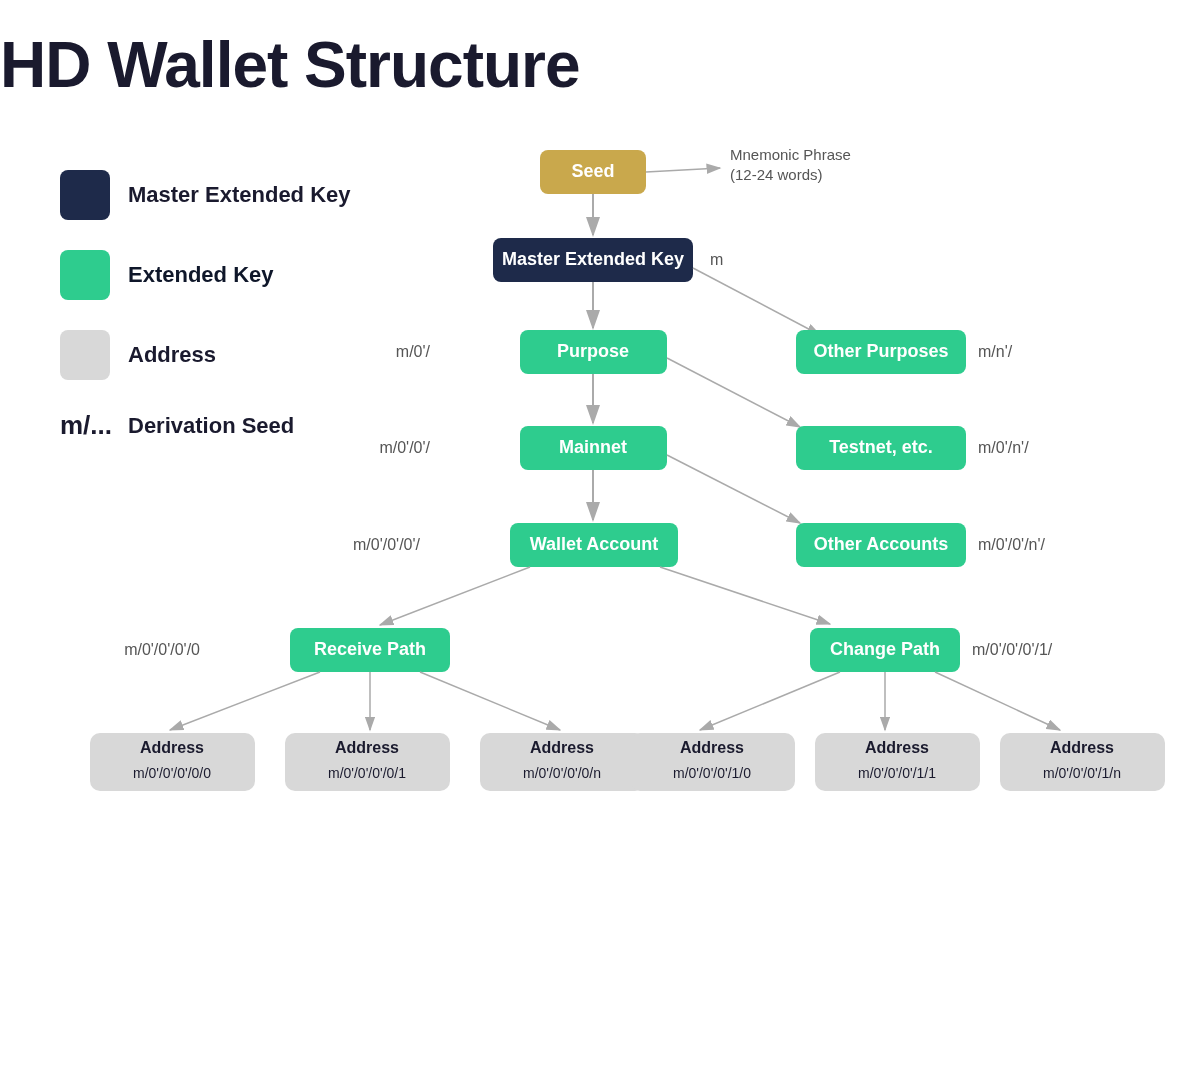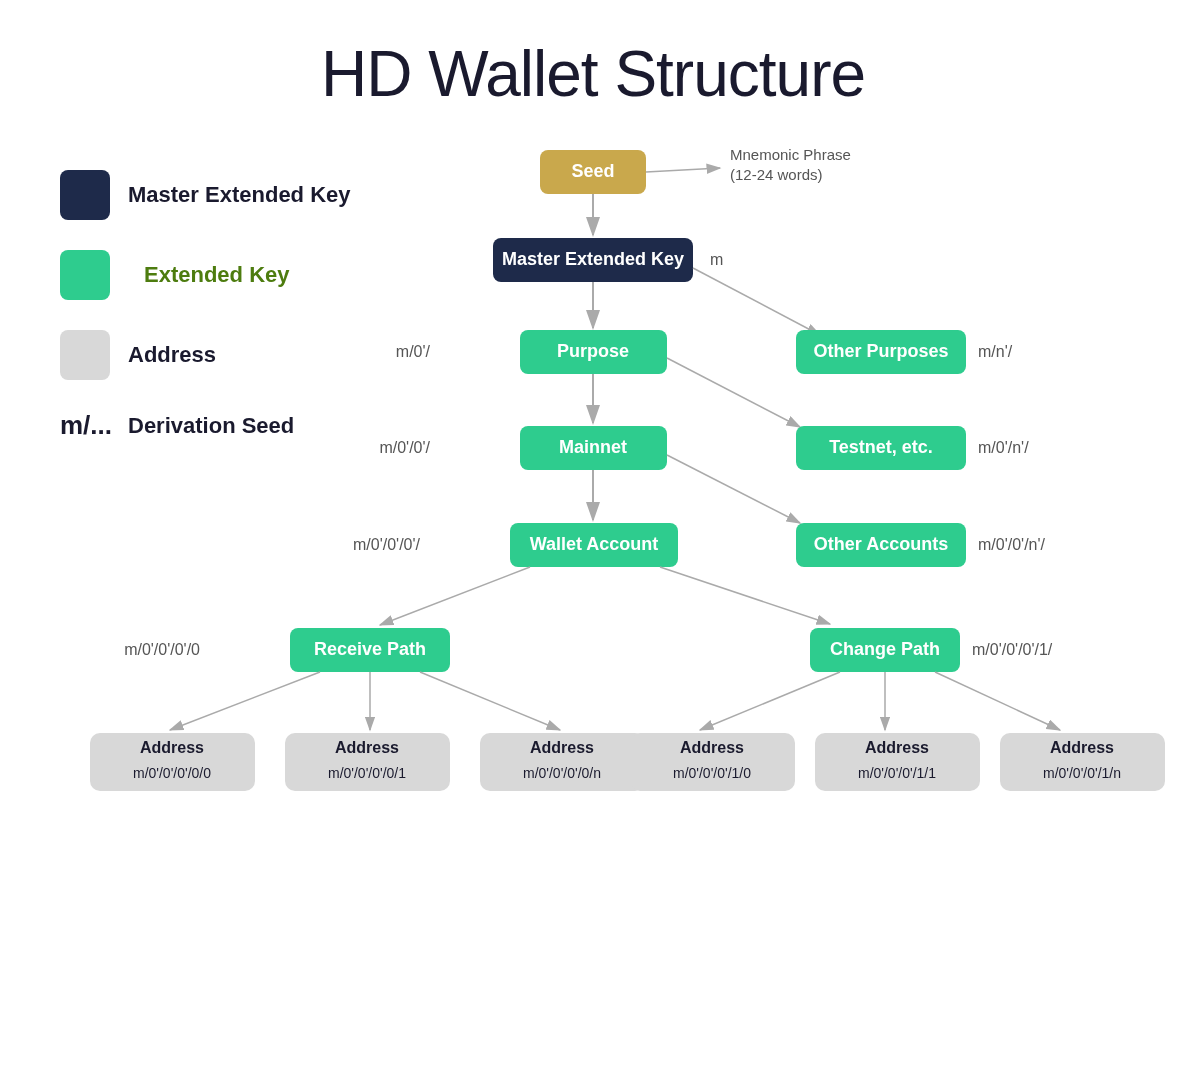--- a/index.html
+++ b/index.html
@@ -6,25 +6,25 @@
     body {
       background: #ffffff;
       font-family: 'Arial', sans-serif;
       width: 1186px;
       min-height: 1071px;
       position: relative;
       overflow: hidden;
     }
 
     .page-title {
-      text-align: center;
+      text-align: left;
       font-size: 64px;
-      font-weight: 400;
+      font-weight: 700;
       color: #1a1a2e;
-      padding-top: 37px;
+      padding-top: 28px;
       padding-bottom: 30px;
       letter-spacing: -1px;
     }
 
     .legend {
       position: absolute;
       left: 60px;
       top: 170px;
       display: flex;
       flex-direction: column;
@@ -46,21 +46,21 @@
 
     .legend-box.master { background: #1e2a4a; }
     .legend-box.extended { background: #2ecc8e; }
     .legend-box.address { background: #d8d8d8; border: none; }
 
     .legend-label {
       font-size: 22px;
       font-weight: 700;
       color: #1a1a2e;
     }
-    .legend-label.extended { color: #4d7c0f; margin-left: 16px; }
+    .legend-label.extended { color: #0f172a; }
 
     
     .diagram {
       position: absolute;
       top: 130px;
       left: 0;
       width: 1186px;
       height: 920px;
     }
 

